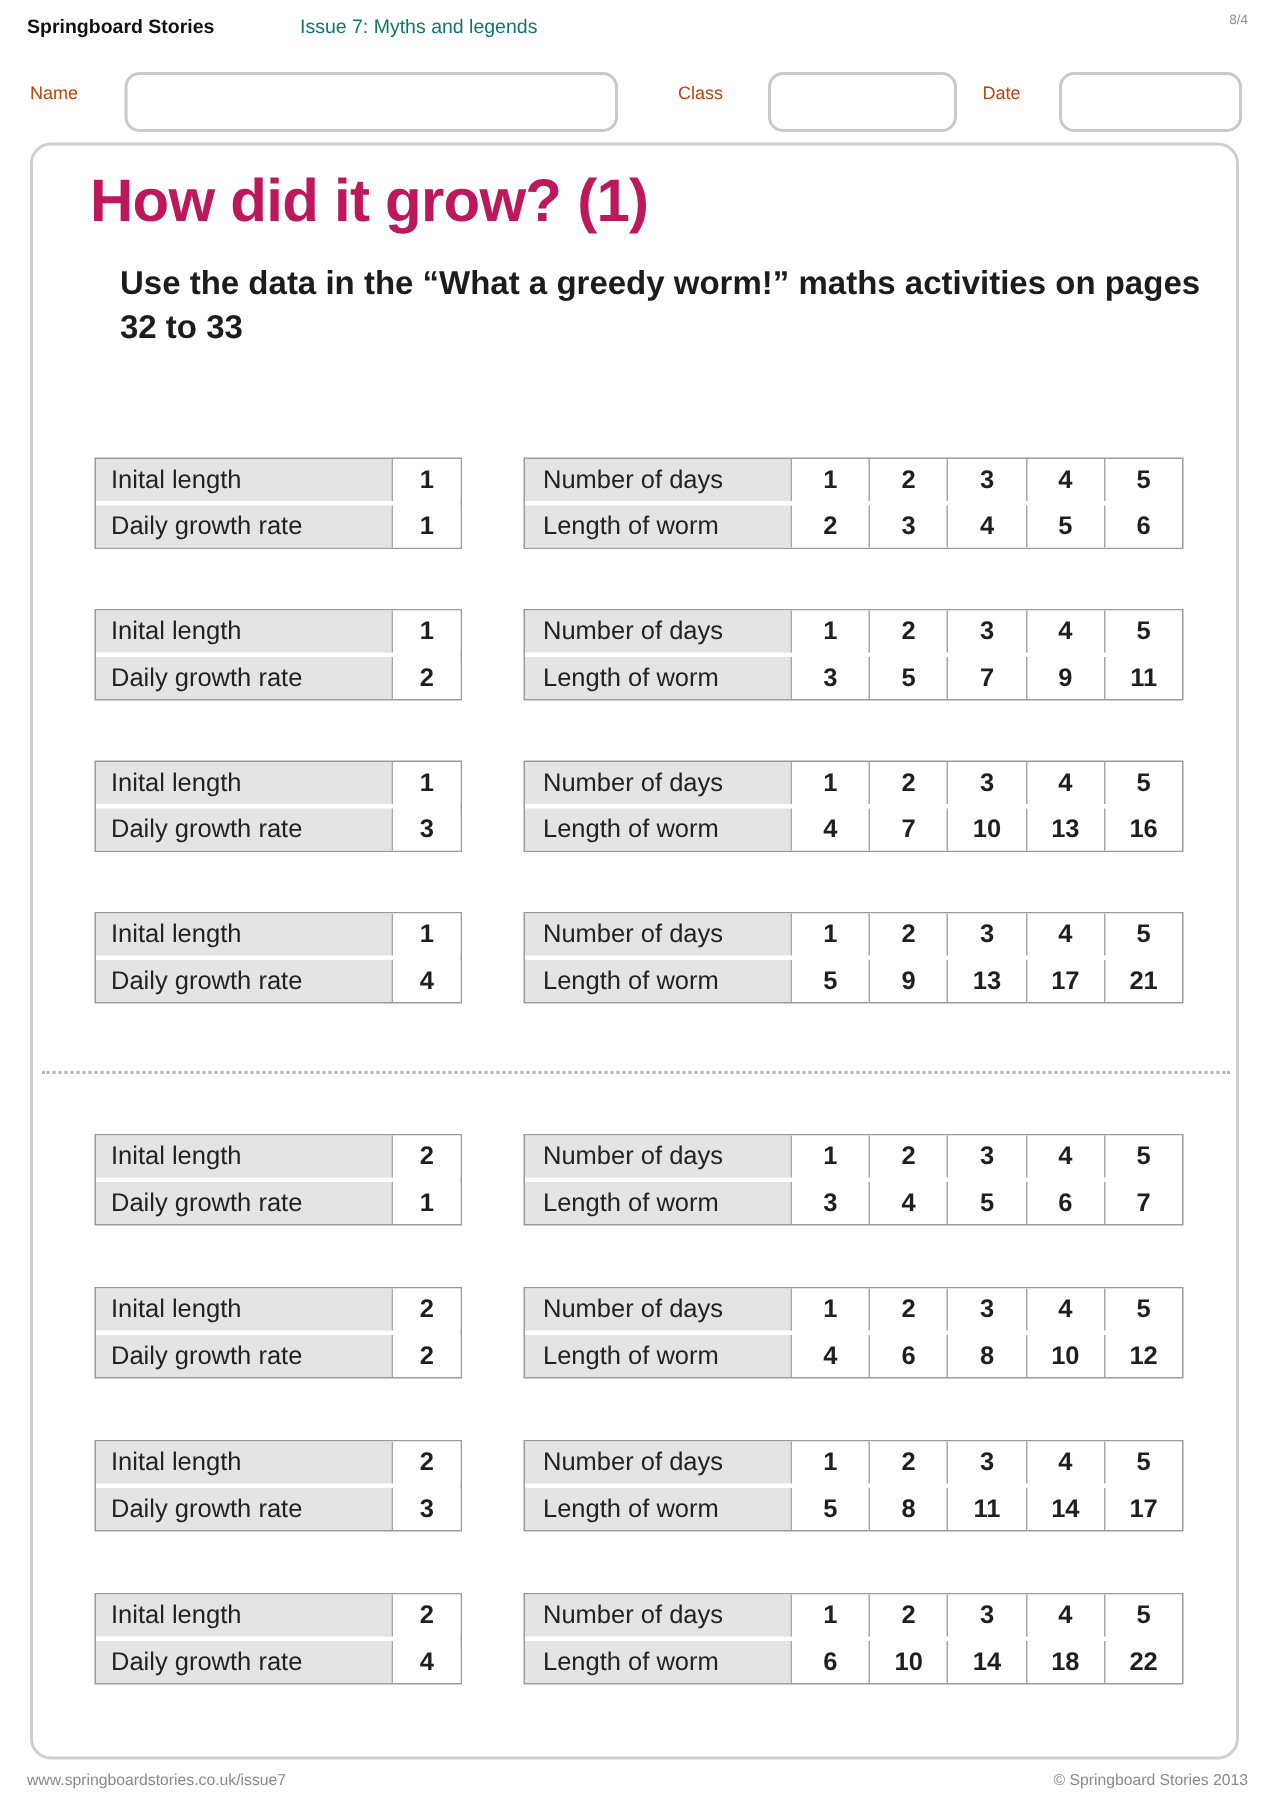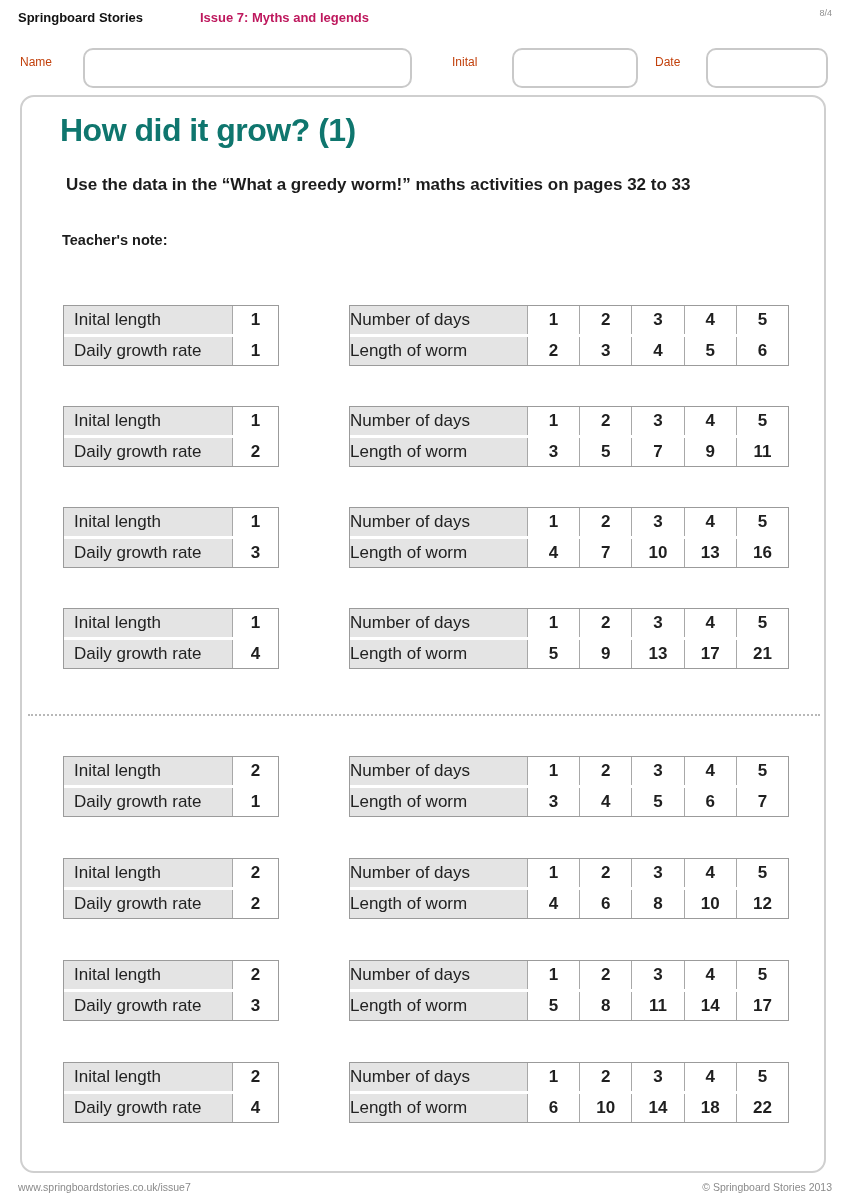--- a/index.html
+++ b/index.html
@@ -2,91 +2,90 @@
 <html><head>
 <meta charset="utf-8">
 <style>
   * { margin:0; padding:0; box-sizing:border-box; }
   html,body { background:#ffffff; }
   body { font-family:"Liberation Sans", sans-serif; color:#1f1f1f; }
   .page { position:relative; width:850px; height:1203px; background:#ffffff; overflow:hidden; }
 
   
   .brand   { position:absolute; left:18px;  top:10px; font-size:13px; font-weight:700; color:#111; }
-  .issue   { position:absolute; left:200px; top:10px; font-size:13px; font-weight:700; color:#be185d; }
+  .issue   { position:absolute; left:200px; top:10px; font-size:13px; font-weight:400; color:#0f766e; }
   .pageno  { position:absolute; right:18px; top:8px;  font-size:9px;  color:#8f8f8f; }
 
   
   .field-label { position:absolute; top:55px; font-size:12px; color:#c2410c; }
   .lbl-name  { left:20px; }
   .lbl-class { left:452px; }
   .lbl-date  { left:655px; }
   .field-box { position:absolute; top:48px; height:40px; border:2px solid #c9c9c9; border-radius:10px;
                background:#fff; font-family:"Liberation Sans", sans-serif; font-size:17px; padding:0 10px; outline:none; }
   .box-name  { left:83px;  width:329px; }
   .box-class { left:512px; width:126px; }
   .box-date  { left:706px; width:122px; }
 
   
   .mainbox { position:absolute; left:20px; top:95px; width:806px; height:1078px;
              border:2px solid #cfcfcf; border-radius:14px; background:#fff; }
 
-  .title { position:absolute; left:60px; top:112px; font-size:32px; font-weight:700; letter-spacing:-0.5px; color:#0f766e; }
-
-  .intro { position:absolute; left:66px; top:174px; width:740px; font-size:17px; font-weight:700; line-height:1.34; color:#1c1c1c; }
+  .title { position:absolute; left:60px; top:112px; font-size:40px; font-weight:700; letter-spacing:-0.5px; color:#be185d; }
+
+  .intro { position:absolute; left:80px; top:174px; width:740px; font-size:22px; font-weight:700; line-height:1.34; color:#1c1c1c; }
 
   .tnote { position:absolute; left:62px; top:232px; display:flex; font-size:14.5px; color:#1c1c1c; }
   .tnote-label { font-weight:700; white-space:nowrap; margin-right:8px; }
   .tnote-lines { line-height:1.45; }
 
   
   .block { position:absolute; left:0; width:850px; height:62px; }
   .tbl { position:absolute; top:0; border:1px solid #9b9b9b; background:#fff;
          display:flex; flex-direction:column; gap:3px; }
-  .tbl-left  { left:63px;  width:216px; }
+  .tbl-left  { left:63px;  width:245px; }
   .tbl-right { left:349px; width:440px; }
   .trow { display:flex; height:28px; }
   .cell { display:flex; align-items:center; font-size:17px; }
   .lab  { background:#e4e4e4; flex:1; padding-left:10px; color:#222; }
-  .lab2 { background:#e4e4e4; width:177px; padding-left:0; color:#222; }
+  .lab2 { background:#e4e4e4; width:177px; padding-left:12px; color:#222; }
   .val  { width:46px; border-left:1px solid #a8a8a8; justify-content:center; font-weight:700; background:#fff; }
   .num  { flex:1; border-left:1px solid #a8a8a8; justify-content:center; font-weight:700; background:#fff; }
 
   .divider { position:absolute; left:28px; top:714px; width:792px; height:0; border-top:2px dotted #b8b8b8; }
 
   
   .foot-url { position:absolute; left:18px;  top:1181px; font-size:10.5px; color:#8a8a8a; }
   .foot-cr  { position:absolute; right:18px; top:1181px; font-size:10.5px; color:#8a8a8a; }
 </style>
 </head>
 <body>
 
 <div class="page">
 
   <div class="brand">Springboard Stories</div>
   <div class="issue">Issue 7: Myths and legends</div>
   <div class="pageno">8/4</div>
 
   <div class="field-label lbl-name">Name</div>
   <input class="field-box box-name" value="" style="">
-  <div class="field-label lbl-class">Inital</div>
+  <div class="field-label lbl-class">Class</div>
   <input class="field-box box-class" value="" style="">
   <div class="field-label lbl-date">Date</div>
   <input class="field-box box-date" value="" style="">
 
   <div class="mainbox"></div>
 
   <div class="title">How did it grow? (1)</div>
 
   <div class="intro">
     <div>Use the data in the “What a greedy worm!” maths activities on pages 32 to 33</div>
   </div>
 
   <div class="tnote">
-    <div class="tnote-label">Teacher's note:</div>
   </div>
 
   <div>
       <div class="block" style="top: 305px;">
         <div class="tbl tbl-left">
           <div class="trow">
             <div class="cell lab">Inital length</div>
             <div class="cell val">1</div>
           </div>
           <div class="trow">

